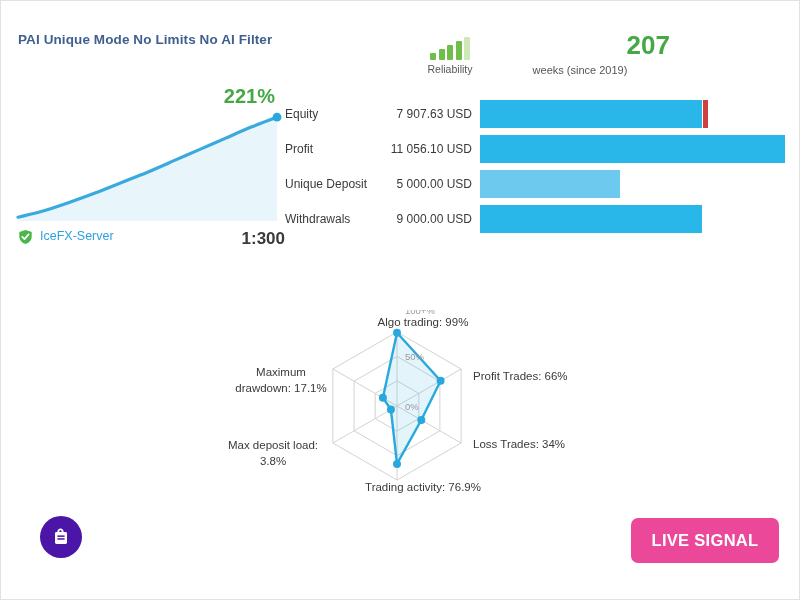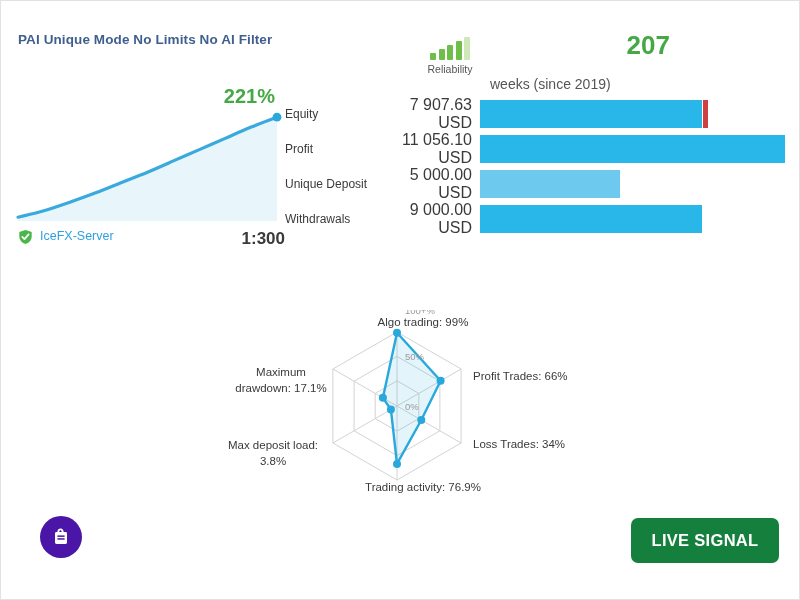--- a/index.html
+++ b/index.html
@@ -120,23 +120,24 @@
     width: 180px;
   }
   .weeks-value {
     font-size: 26px;
     font-weight: bold;
     color: #45a845;
     text-align: right;
     line-height: 1;
   }
   .weeks-label {
-    margin-top: 18px;
-    font-size: 14px;
+    margin-top: 6px;
+    font-size: 11px;
     color: #555555;
+    text-align: center;
   }
 
   
   .stats {
     position: absolute;
     left: 285px;
     top: 96px;
     width: 505px;
   }
   .stat-row {
@@ -148,21 +149,21 @@
   .stat-label {
     width: 105px;
     font-size: 12px;
     color: #3a3a3a;
     padding-right: 10px;
     box-sizing: border-box;
   }
   .stat-value {
     width: 90px;
     text-align: right;
-    font-size: 16px;
+    font-size: 12px;
     color: #3a3a3a;
     padding-right: 8px;
     box-sizing: border-box;
   }
   .stat-track {
     position: relative;
     flex: 1;
     height: 28px;
   }
   .stat-bar {
@@ -220,21 +221,21 @@
     display: flex;
     align-items: center;
     justify-content: center;
   }
   .live-signal-btn {
     position: absolute;
     left: 631px;
     top: 518px;
     width: 148px;
     height: 45px;
-    background: #15803d;
+    background: #ec4899;
     border: none;
     border-radius: 7px;
     color: #ffffff;
     font-family: "Liberation Sans", sans-serif;
     font-size: 16.5px;
     font-weight: bold;
     letter-spacing: 0.3px;
     cursor: pointer;
   }
 </style>

